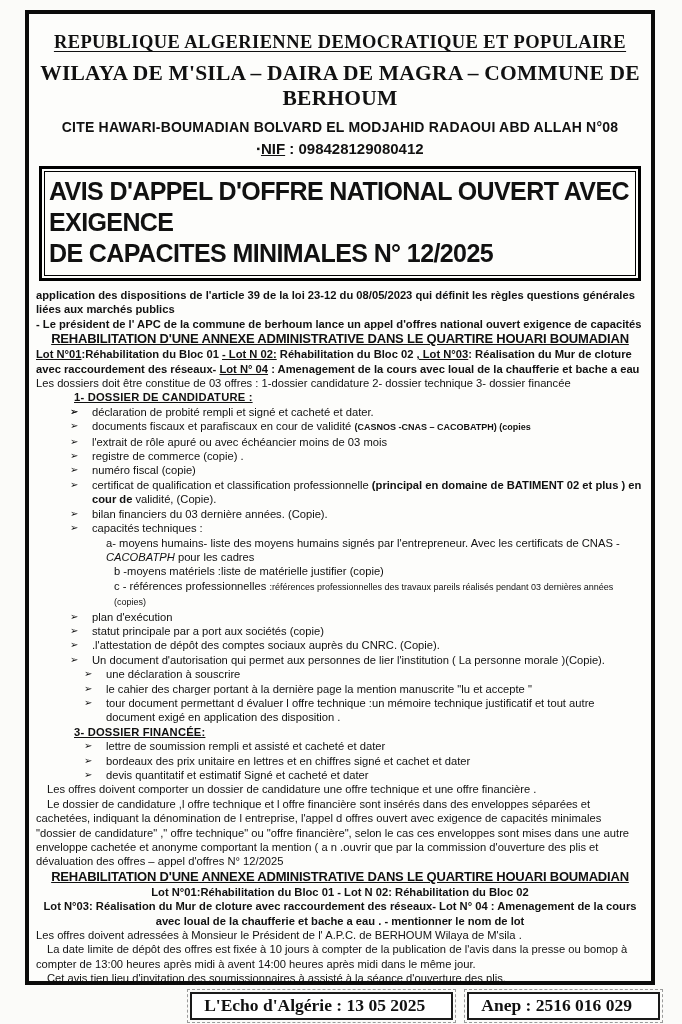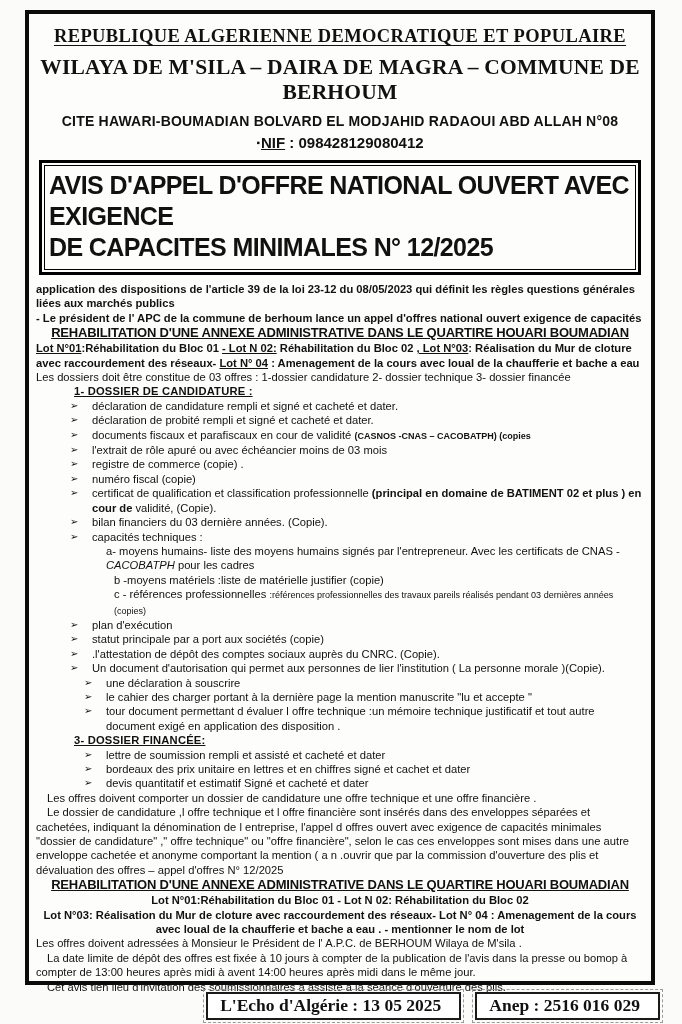--- a/index.html
+++ b/index.html
@@ -5,21 +5,21 @@
   html,body{margin:0;padding:0;}
   body{
     width:682px;height:1024px;position:relative;
     background:#fbfbf9;color:#111;
     font-family:"Liberation Sans", sans-serif;
     overflow:hidden;
   }
   .sheet{
     position:absolute;left:25px;top:10px;width:630px;height:975px;
     border:4px solid #0b0b0b;box-sizing:border-box;
-    background:#fdfdfb;padding:6px 7px 4px 7px;
+    background:#fdfdfb;padding:12px 7px 4px 7px;
   }
   
   .hdr{ text-align:center; }
   .h1{
     font-family:"Liberation Serif", serif;font-weight:bold;
     font-size:18.5px;letter-spacing:.4px;margin-top:6px;
     text-decoration:underline;text-underline-offset:3px;
   }
   .h2{
     font-family:"Liberation Serif", serif;font-weight:bold;
@@ -56,21 +56,21 @@
   ul.blist .b{ position:absolute;left:0;top:0;font-size:10px; }
   .subitem{ margin-left:22px; }
   .subitem-a2{ margin-left:14px; }
   
   .footer{
     position:absolute;top:992px;right:22px;display:flex;gap:14px;
     font-family:"Liberation Serif", serif;font-weight:bold;font-size:17.5px;
   }
   .fbox{
     border:2px solid #1a1a1a;outline:1px dashed #9a9a9a;outline-offset:2px;
-    padding:1px 18px 2px 12px;background:#fff;white-space:nowrap;
+    padding:1px 26px 2px 12px;background:#fff;white-space:nowrap;
   }
 </style>
 </head>
 <body>
 
 <div class="sheet">
 
   <div class="hdr">
     <div class="h1">REPUBLIQUE ALGERIENNE DEMOCRATIQUE ET POPULAIRE</div>
     <div class="h2">WILAYA DE M'SILA – DAIRA DE MAGRA – COMMUNE DE BERHOUM</div>
@@ -95,21 +95,21 @@
 
     <div class="b7">
       <span class="u">Lot N°01</span><span>:Réhabilitation du Bloc 01 </span><span class="u">- Lot N 02:</span><span> Réhabilitation du Bloc 02 </span><span class="u">, Lot N°03</span><span>: Réalisation du Mur de cloture avec raccourdement des réseaux- </span><span class="u">Lot N° 04</span><span> : Amenagement de la cours avec loual de la chaufferie et bache a eau</span>
     </div>
 
 
     <div>Les dossiers doit être constitue de 03 offres : 1-dossier candidature 2- dossier technique 3- dossier financée</div>
 
     <div class="sec-title">1- DOSSIER DE CANDIDATURE :</div>
     <ul class="blist">
-      <li><span class="b">➢</span><span>déclaration de candidature  rempli et signé et cacheté et dater.</span></li>
+      <li><span class="b">➢</span></li>
       <li><span class="b">➢</span><span>déclaration de probité rempli et signé et cacheté et dater.</span></li>
       <li><span class="b">➢</span><span>documents fiscaux et parafiscaux en cour de validité </span><span class="small b7">(CASNOS -CNAS – CACOBATPH) (copies</span></li>
       <li><span class="b">➢</span><span>l'extrait de rôle apuré ou avec échéancier  moins de 03 mois</span></li>
       <li><span class="b">➢</span><span>registre de commerce (copie) .</span></li>
       <li><span class="b">➢</span><span>numéro fiscal (copie)</span></li>
       <li><span class="b">➢</span><span>certificat de qualification et classification professionnelle </span><span class="b7">(principal en domaine de BATIMENT  02 et plus ) en cour de</span><span> validité, (Copie).</span></li>
       <li><span class="b">➢</span><span>bilan financiers du 03 dernière années. (Copie).</span></li>
       <li><span class="b">➢</span><span>capacités techniques :</span>
         <div class="subitem subitem-a2"><span>a-  moyens humains- liste des moyens humains signés par l'entrepreneur. Avec les certificats de CNAS - </span><span class="ital">CACOBATPH</span><span> pour les cadres</span></div>
         <div class="subitem">b -moyens matériels :liste de matérielle justifier (copie)</div>

